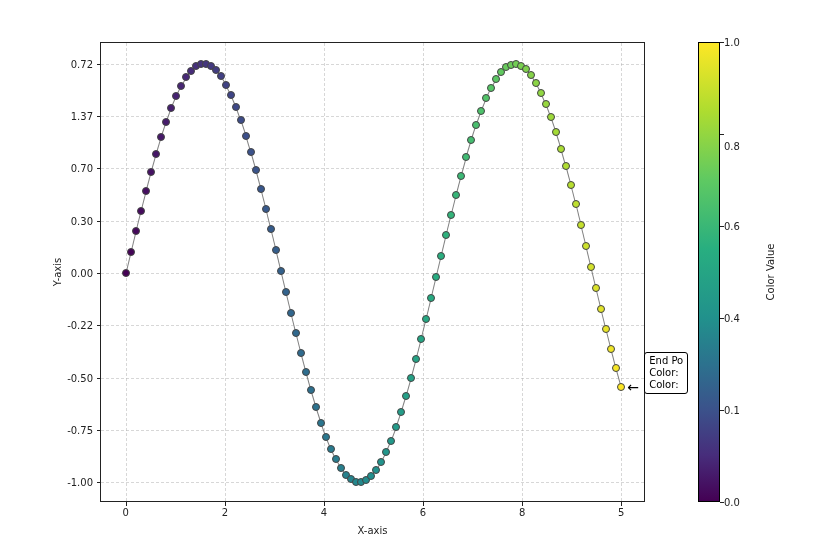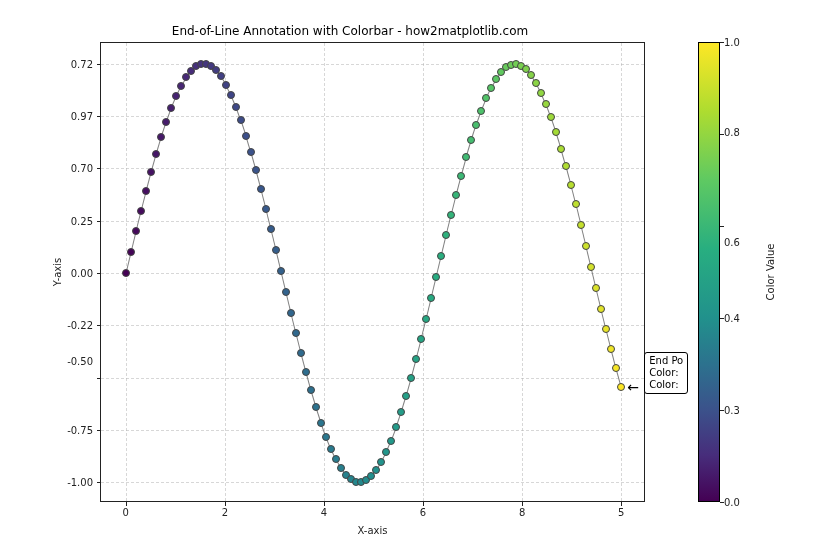--- a/index.html
+++ b/index.html
@@ -174,21 +174,20 @@
     color: #222;
     transform: translate(-50%, -50%) rotate(-90deg);
     white-space: nowrap;
   }
 </style>
 </head>
 <body>
 
 <div class="figure">
 
-  <div class="title">End-of-Line Annotation with Colorbar - how2matplotlib.com</div>
 
   <div class="plot-area" id="plot-area">
     <div class="axis-label xlabel">X-axis</div>
     <div class="axis-label ylabel">Y-axis</div>
   <div class="grid-line-v" style="left: 24.7727px;"></div>
       <div class="tick-mark-x" style="left: 24.7727px;"></div>
       <div class="tick-label-x" style="left: 24.7727px;">0</div>
       <div class="grid-line-v" style="left: 123.864px;"></div>
       <div class="tick-mark-x" style="left: 123.864px;"></div>
       <div class="tick-label-x" style="left: 123.864px;">2</div>
@@ -205,36 +204,36 @@
       <div class="tick-mark-x" style="left: 520.227px;"></div>
       <div class="tick-label-x" style="left: 520.227px;">5</div>
       <div class="grid-line-h" style="top: 439.091px;"></div>
       <div class="tick-mark-y" style="top: 439.091px;"></div>
       <div class="tick-label-y" style="top: 439.091px;">-1.00</div>
       <div class="grid-line-h" style="top: 386.818px;"></div>
       <div class="tick-mark-y" style="top: 386.818px;"></div>
       <div class="tick-label-y" style="top: 386.818px;">-0.75</div>
       <div class="grid-line-h" style="top: 334.545px;"></div>
       <div class="tick-mark-y" style="top: 334.545px;"></div>
-      <div class="tick-label-y" style="top: 318px;">-0.50</div>
+      <div class="tick-label-y" style="top: 335px;">-0.50</div>
       <div class="grid-line-h" style="top: 282.273px;"></div>
       <div class="tick-mark-y" style="top: 282.273px;"></div>
       <div class="tick-label-y" style="top: 282.273px;">-0.22</div>
       <div class="grid-line-h" style="top: 230px;"></div>
       <div class="tick-mark-y" style="top: 230px;"></div>
       <div class="tick-label-y" style="top: 230px;">0.00</div>
       <div class="grid-line-h" style="top: 177.727px;"></div>
       <div class="tick-mark-y" style="top: 177.727px;"></div>
-      <div class="tick-label-y" style="top: 177.727px;">0.25</div>
+      <div class="tick-label-y" style="top: 177.727px;">0.30</div>
       <div class="grid-line-h" style="top: 125.455px;"></div>
       <div class="tick-mark-y" style="top: 125.455px;"></div>
       <div class="tick-label-y" style="top: 125.455px;">0.70</div>
       <div class="grid-line-h" style="top: 73.1818px;"></div>
       <div class="tick-mark-y" style="top: 73.1818px;"></div>
-      <div class="tick-label-y" style="top: 73.1818px;">0.97</div>
+      <div class="tick-label-y" style="top: 73.1818px;">1.37</div>
       <div class="grid-line-h" style="top: 20.9091px;"></div>
       <div class="tick-mark-y" style="top: 20.9091px;"></div>
       <div class="tick-label-y" style="top: 20.9091px;">0.72</div>
       <div class="line-seg" style="left: 24.7727px; top: 230px; width: 21.6702px; transform: rotate(-76.6474deg);"></div>
       <div class="line-seg" style="left: 29.7773px; top: 208.916px; width: 21.4611px; transform: rotate(-76.5149deg);"></div>
       <div class="line-seg" style="left: 34.7819px; top: 188.046px; width: 21.0455px; transform: rotate(-76.2433deg);"></div>
       <div class="line-seg" style="left: 39.7865px; top: 167.604px; width: 20.4282px; transform: rotate(-75.8191deg);"></div>
       <div class="line-seg" style="left: 44.7911px; top: 147.799px; width: 19.6168px; transform: rotate(-75.2195deg);"></div>
       <div class="line-seg" style="left: 49.7957px; top: 128.831px; width: 18.6214px; transform: rotate(-74.4098deg);"></div>
       <div class="line-seg" style="left: 54.8003px; top: 110.895px; width: 17.455px; transform: rotate(-73.3386deg);"></div>
@@ -439,21 +438,21 @@
     </div>
 
   <div class="colorbar"></div>
   <div class="cb-label">Color Value</div>
 
 </div>
 
 <div class="cb-tick-mark" style="top: 502px;"></div>
 <div class="cb-tick-label" style="top: 502px;">0.0</div>
 <div class="cb-tick-mark" style="top: 410px;"></div>
-<div class="cb-tick-label" style="top: 410px;">0.3</div>
+<div class="cb-tick-label" style="top: 410px;">0.1</div>
 <div class="cb-tick-mark" style="top: 318px;"></div>
 <div class="cb-tick-label" style="top: 318px;">0.4</div>
 <div class="cb-tick-mark" style="top: 226px;"></div>
-<div class="cb-tick-label" style="top: 242px;">0.6</div>
+<div class="cb-tick-label" style="top: 226px;">0.6</div>
 <div class="cb-tick-mark" style="top: 134px;"></div>
-<div class="cb-tick-label" style="top: 132px;">0.8</div>
+<div class="cb-tick-label" style="top: 146px;">0.8</div>
 <div class="cb-tick-mark" style="top: 42px;"></div>
 <div class="cb-tick-label" style="top: 42px;">1.0</div>
 
 </body></html>

